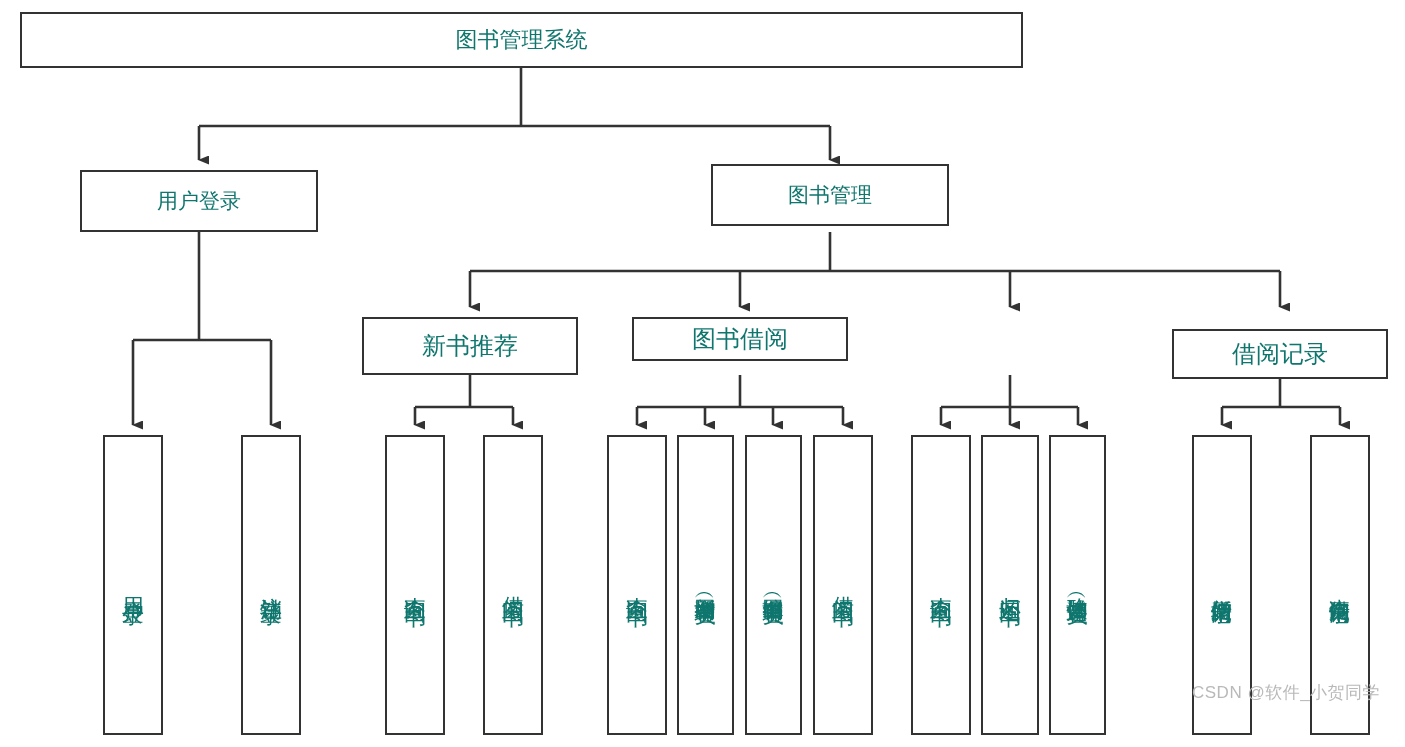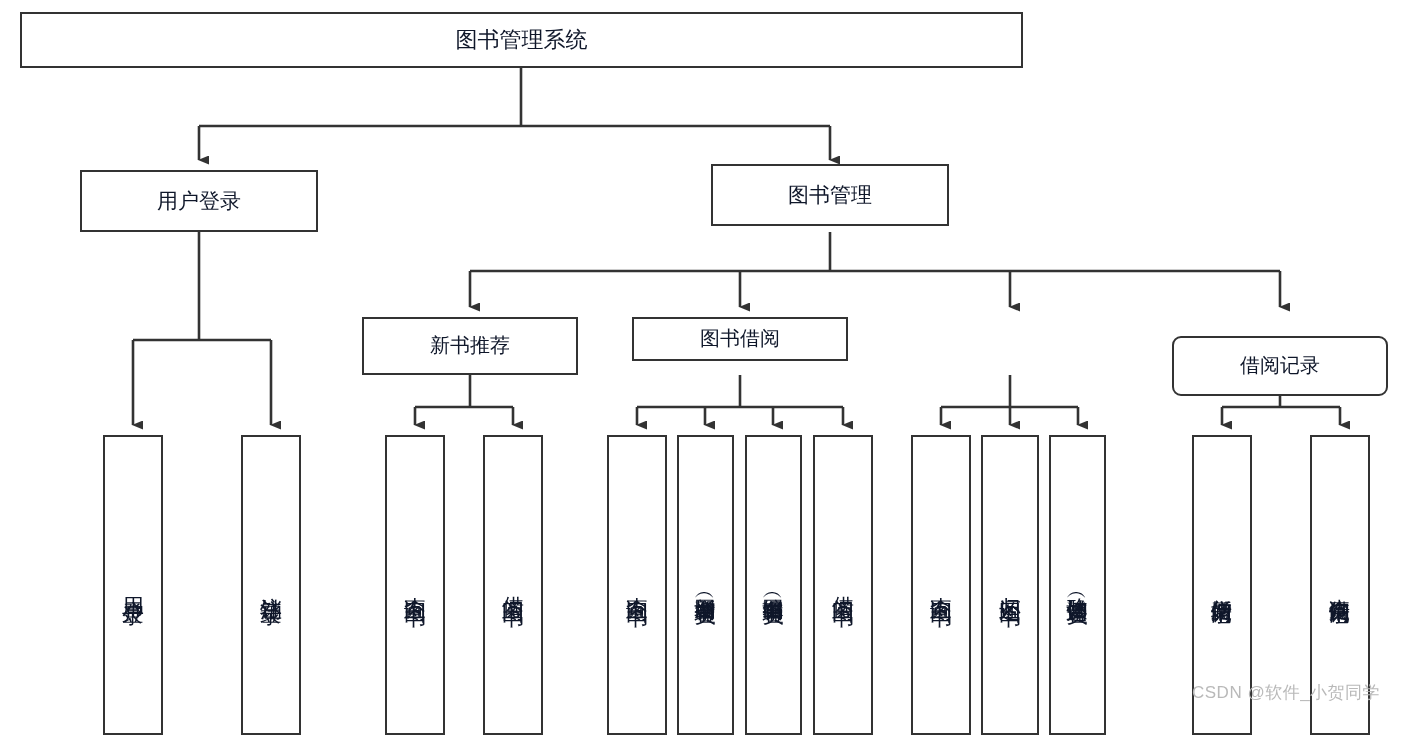--- a/index.html
+++ b/index.html
@@ -1,24 +1,24 @@
 <!DOCTYPE html>
 <html><head>
 <meta charset="utf-8">
 <style>
   html,body{margin:0;padding:0;background:#ffffff;}
   body{font-family:"Liberation Sans","DejaVu Sans",sans-serif;}
   #canvas{position:relative;width:1405px;height:747px;background:#ffffff;overflow:hidden;}
   #wires{position:absolute;left:0;top:0;width:1405px;height:747px;}
   .node{position:absolute;box-sizing:border-box;background:#ffffff;
         border:2px solid #333333;display:flex;align-items:center;justify-content:center;}
-  .node .lbl{color:#0f172a;text-align:center;line-height:1.18;white-space:nowrap;}
+  .node .lbl{color:#0f766e;text-align:center;line-height:1.18;white-space:nowrap;}
   .root .lbl{font-size:22px;}
   .lvl1 .lbl{font-size:21px;}
-  .lvl2 .lbl{font-size:20px;}
+  .lvl2 .lbl{font-size:24px;}
   .leaf{align-items:center;justify-content:center;}
   .leaf .lbl{
       writing-mode:vertical-rl;
       text-orientation:upright;
       font-size:22px;
       letter-spacing:3px;
       line-height:1;
   }
   .leaf.tall .lbl{font-size:21px;letter-spacing:1px;}
   #watermark{position:absolute;left:1192px;top:681px;font-size:17px;color:#b9b9b9;
@@ -89,21 +89,21 @@
   <div class="node lvl1" style="left:711px;top:164px;width:238px;height:62px;">
     <span class="lbl">图书管理</span>
   </div>
 
   <div class="node lvl2" style="left:362px;top:317px;width:216px;height:58px;">
     <span class="lbl">新书推荐</span>
   </div>
   <div class="node lvl2" style="left:632px;top:317px;width:216px;height:44px;">
     <span class="lbl">图书借阅</span>
   </div>
-  <div class="node lvl2" style="left:1172px;top:336px;width:216px;height:60px;border-radius:9px;">
+  <div class="node lvl2" style="left:1172px;top:329px;width:216px;height:50px;">
     <span class="lbl">借阅记录</span>
   </div>
 
   <div class="node leaf" style="left:103px;top:435px;width:60px;height:300px;">
     <span class="lbl">用户登录</span>
   </div>
   <div class="node leaf" style="left:241px;top:435px;width:60px;height:300px;">
     <span class="lbl">注销登录</span>
   </div>
 

